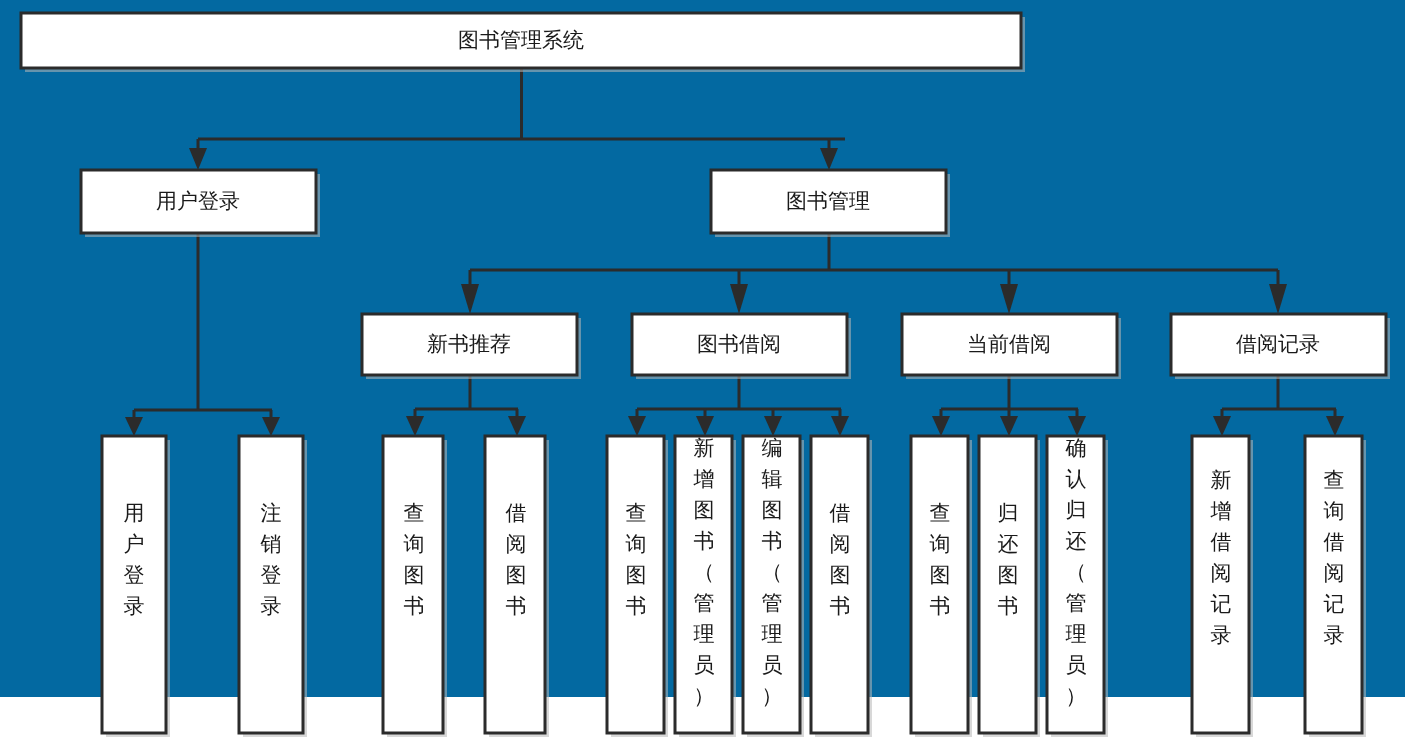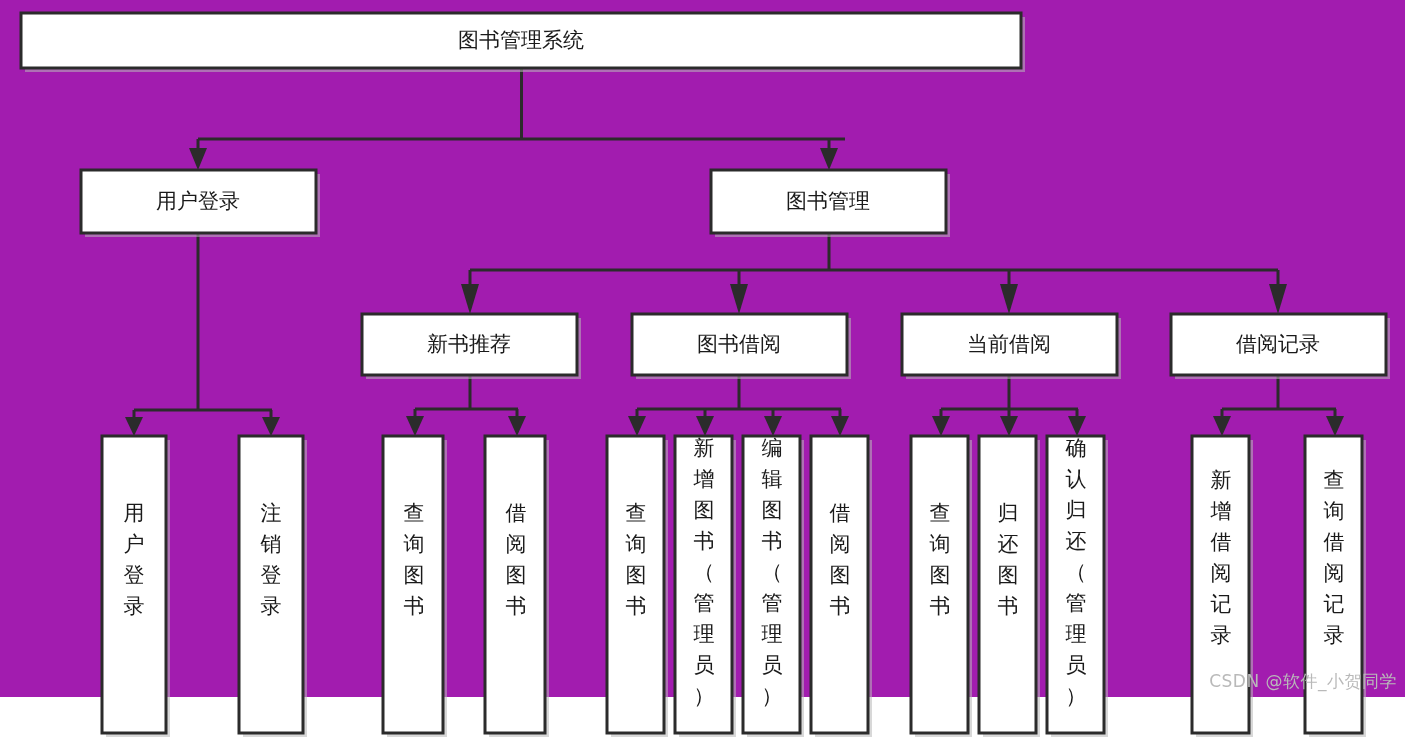--- a/index.html
+++ b/index.html
@@ -11,21 +11,21 @@
   body {
     width: 1405px;
     height: 747px;
     font-family: "DejaVu Sans", "Liberation Sans", sans-serif;
     overflow: hidden;
   }
   #diagram-root {
     position: relative;
     width: 1405px;
     height: 697px;
-    background: #a21caf;
+    background: #0369a1;
   }
   svg#flowchart {
     display: block;
     width: 1405px;
     height: 747px;
   }
   .node-rect {
     fill: #ffffff;
     stroke: #2b2b2b;
     stroke-width: 3;
@@ -252,14 +252,13 @@
     </g>
 
     <g>
       <rect class="node-shadow" x="1309" y="440" width="57" height="297"></rect>
       <rect class="node-rect" x="1305" y="436" width="57" height="297"></rect>
       <text class="node-label-vertical" x="1334" y="487"><tspan x="1334" y="487">查</tspan><tspan x="1334" y="518">询</tspan><tspan x="1334" y="549">借</tspan><tspan x="1334" y="580">阅</tspan><tspan x="1334" y="611">记</tspan><tspan x="1334" y="642">录</tspan></text>
     </g>
 
   </svg>
 
-  <div class="watermark-text">CSDN @软件_小贺同学</div>
 </div>
 
 </body></html>

